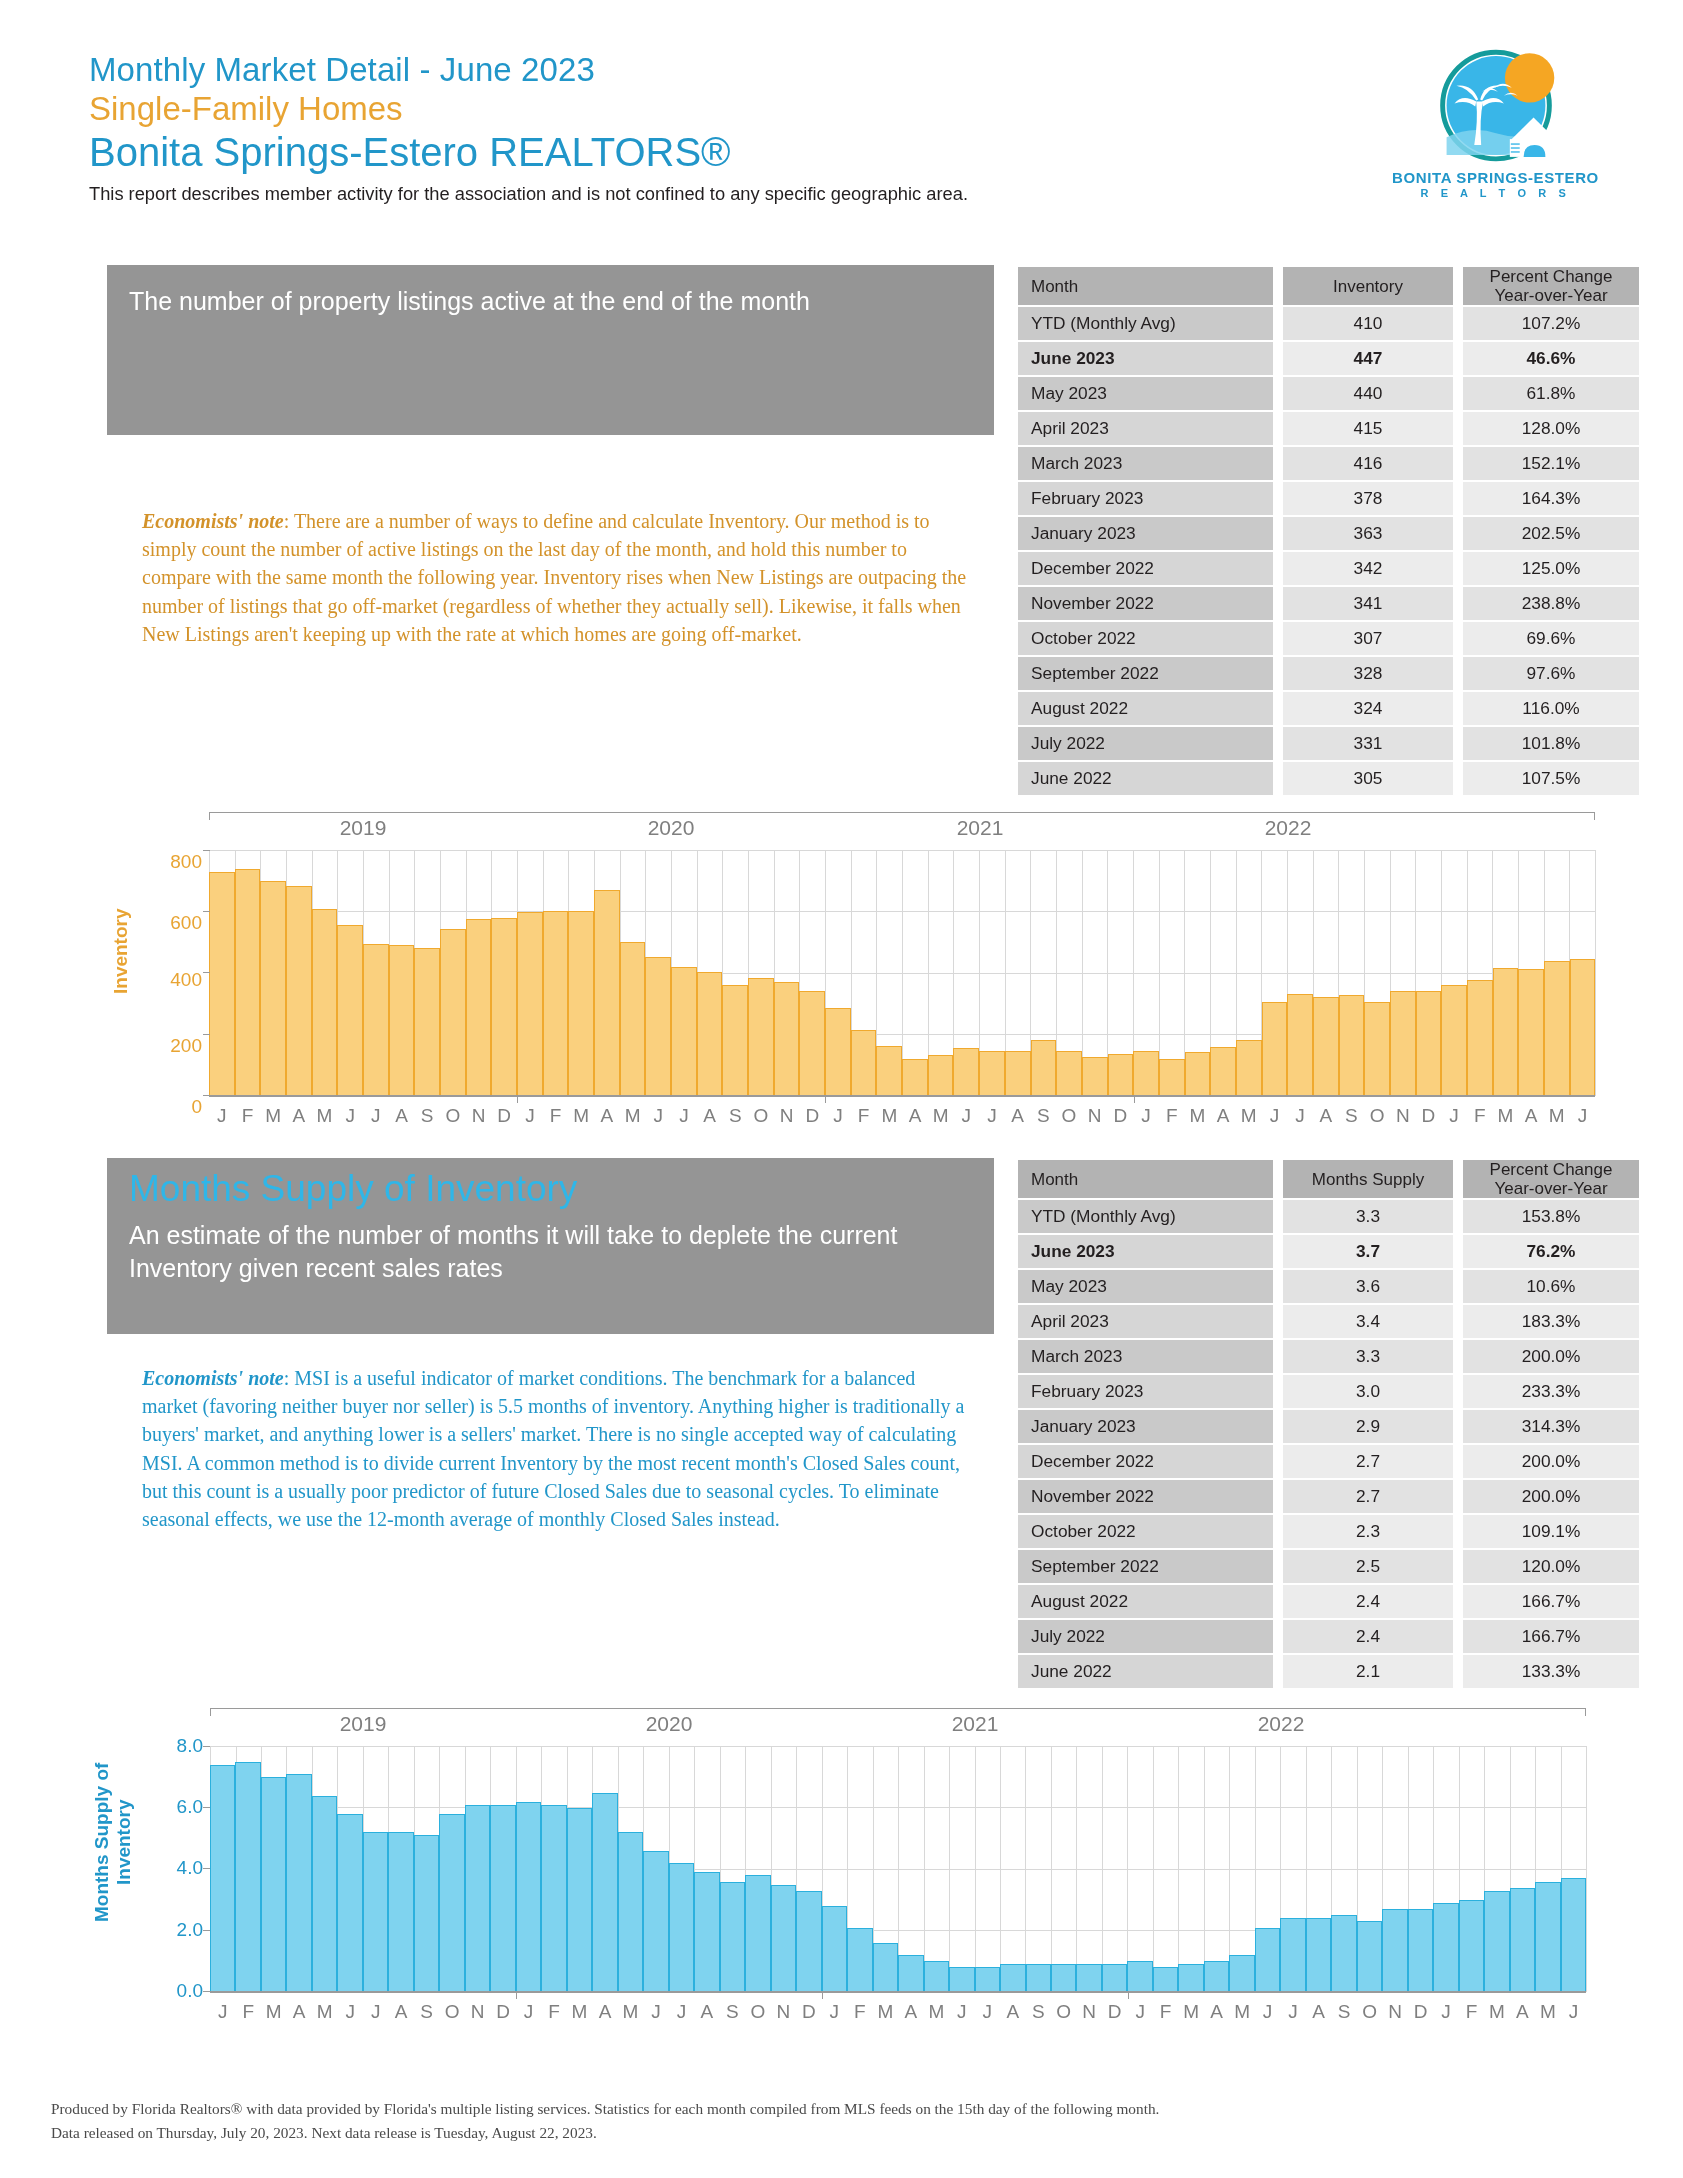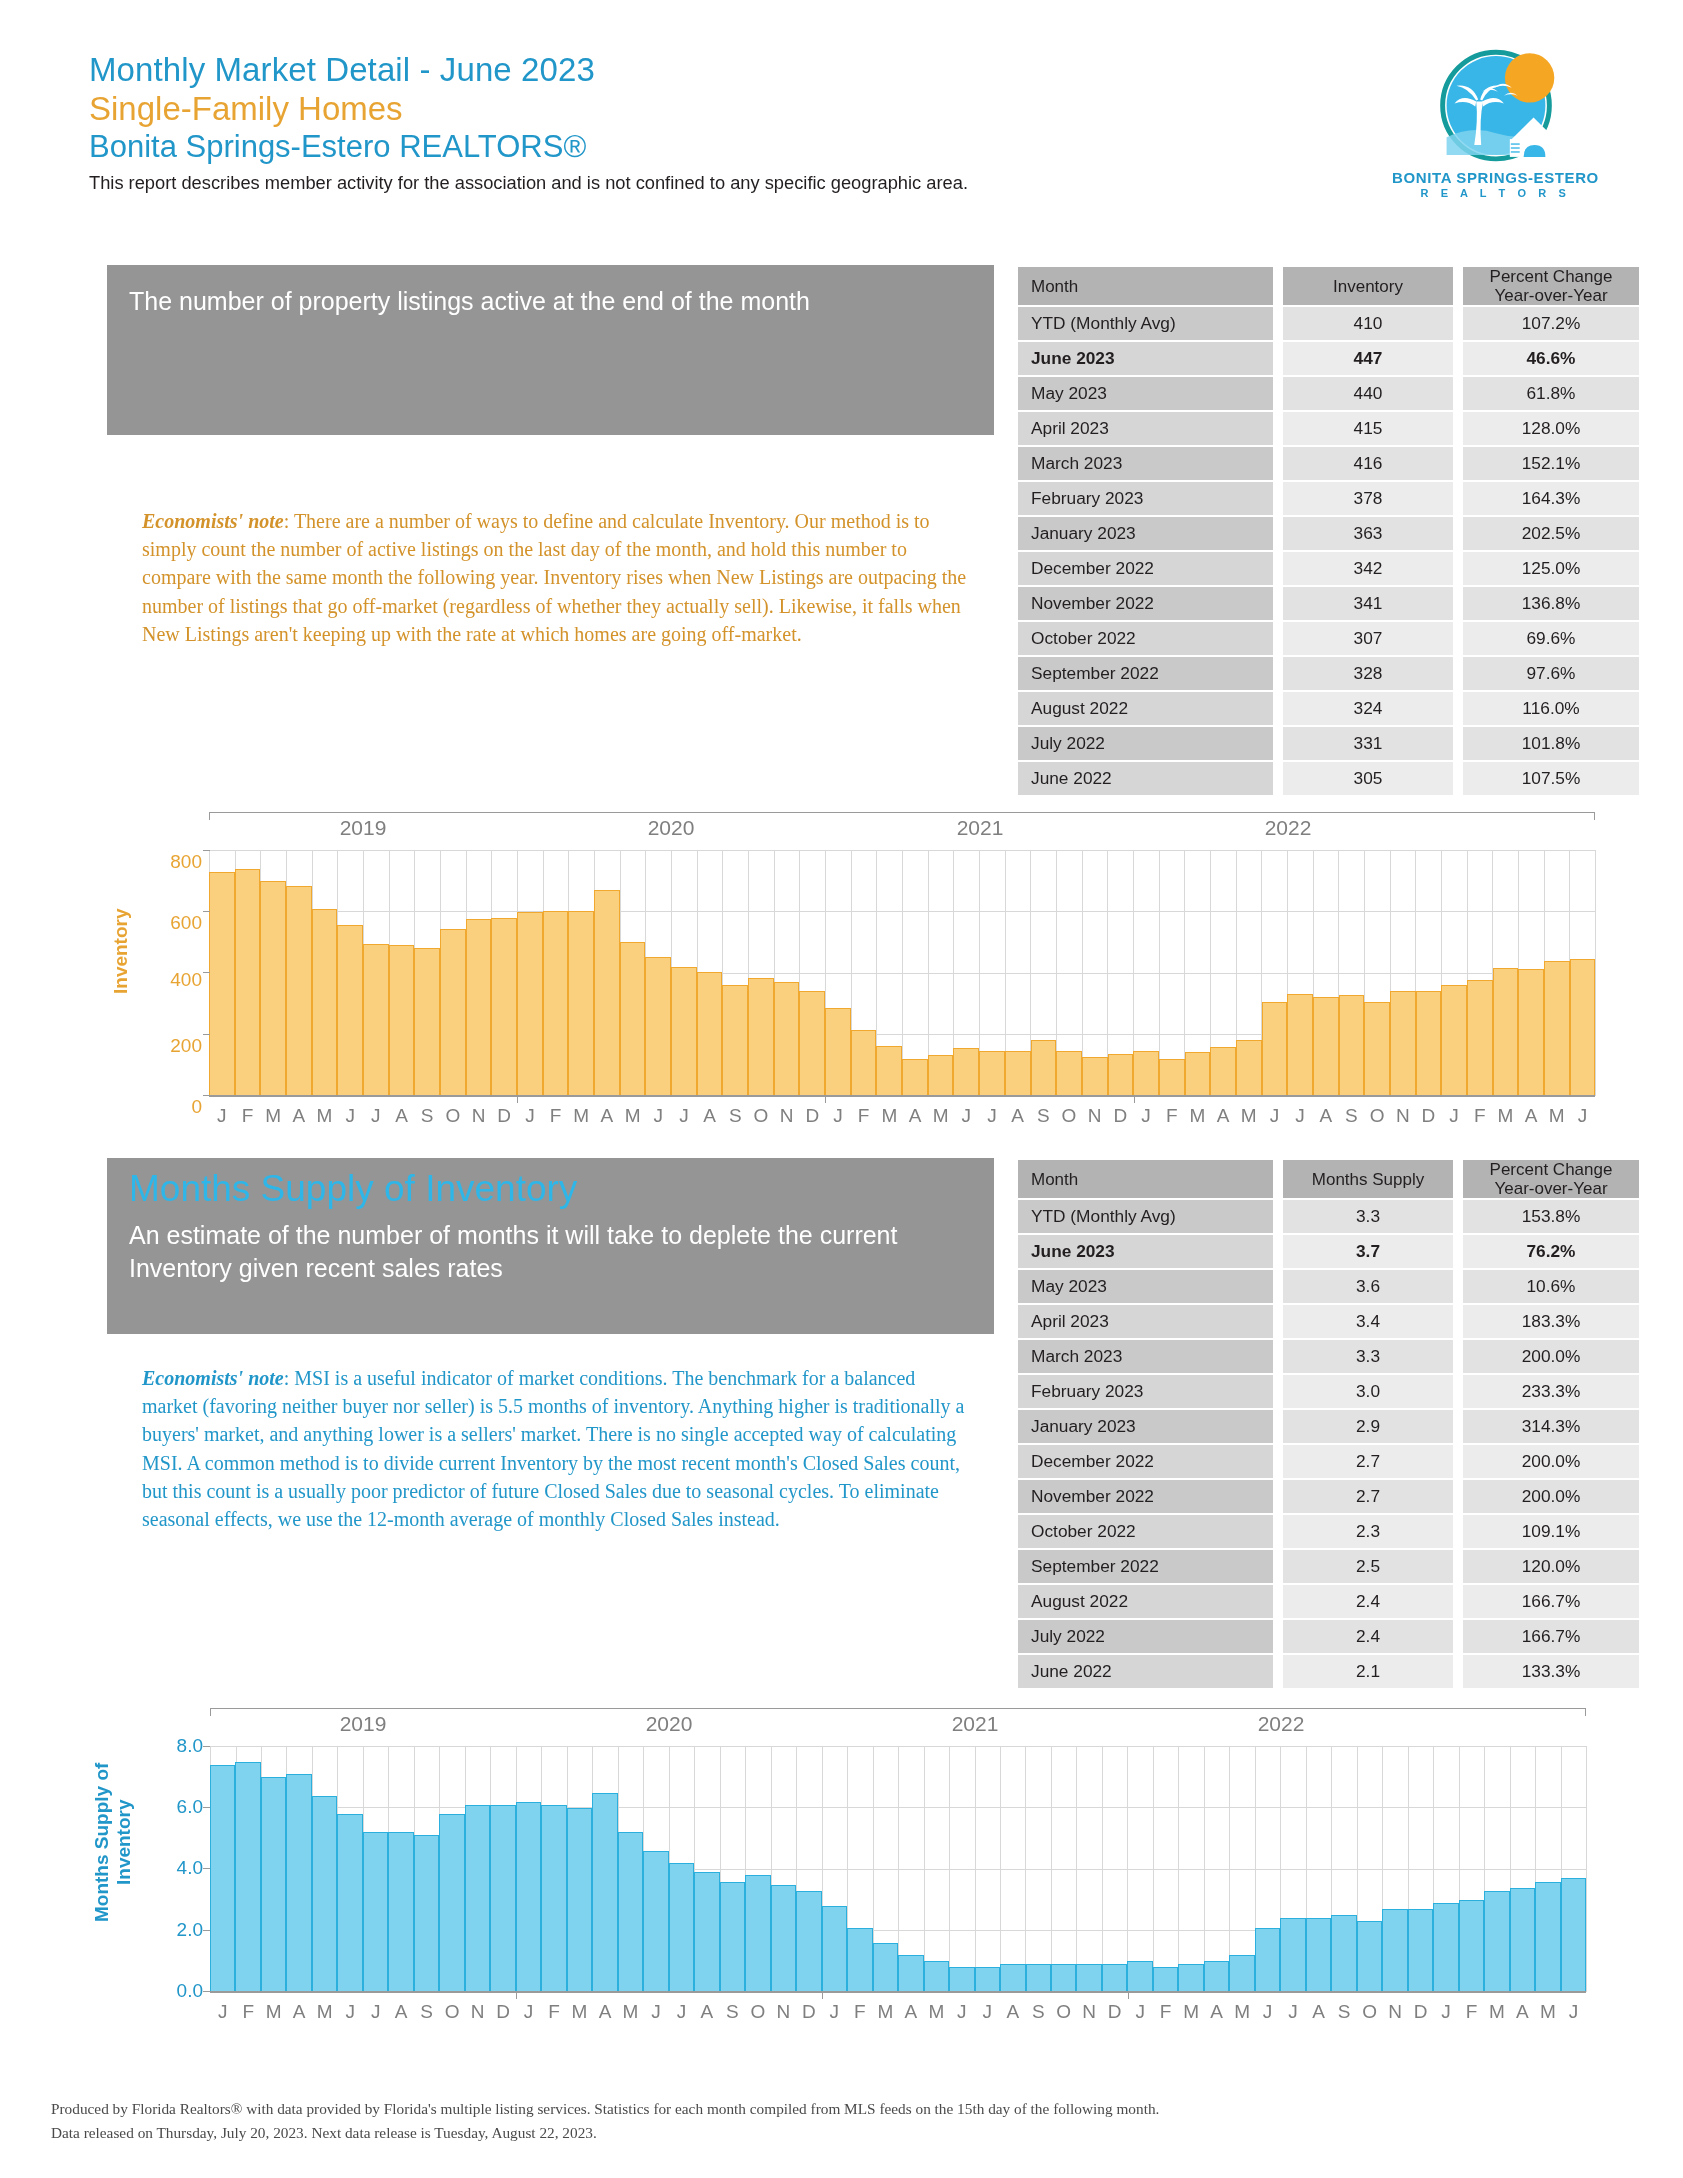--- a/index.html
+++ b/index.html
@@ -11,21 +11,21 @@
     color:#231f20;
     position:relative;
     overflow:hidden;
   }
   .page { position:relative; width:1683px; height:2178px; padding:0; }
 
   
   .header { position:absolute; left:89px; top:51px; width:1505px; }
   .h-title  { font-size:33px; color:#2196c9; line-height:1.18; letter-spacing:0.1px; font-weight:400; }
   .h-sub    { font-size:33px; color:#e8a433; line-height:1.18; font-weight:400; }
-  .h-assoc  { font-size:31px; color:#2196c9; line-height:1.18; font-weight:400; }
+  .h-assoc  { font-size:40px; color:#2196c9; line-height:1.18; font-weight:400; }
   .h-desc   { font-size:18.3px; color:#231f20; margin-top:7px; line-height:1.25; }
 
   
   .logo { position:absolute; right:71px; top:48px; width:233px; text-align:center; }
   .logo svg { display:block; margin:0 auto; }
   .logo-text { font-size:15px; font-weight:bold; color:#2196c9; letter-spacing:0.6px; margin-top:2px; }
   .logo-text2 { font-size:11px; font-weight:bold; color:#2196c9; letter-spacing:4.6px; margin-top:1px; }
 
   
   .banner {
@@ -212,21 +212,21 @@
           <td class="spacer-col"></td>
           <td class="c-val">342</td>
           <td class="spacer-col"></td>
           <td class="c-pct">125.0%</td>
         </tr>
         <tr>
           <td class="c-month">November 2022</td>
           <td class="spacer-col"></td>
           <td class="c-val">341</td>
           <td class="spacer-col"></td>
-          <td class="c-pct">136.8%</td>
+          <td class="c-pct">238.8%</td>
         </tr>
         <tr class="alt">
           <td class="c-month">October 2022</td>
           <td class="spacer-col"></td>
           <td class="c-val">307</td>
           <td class="spacer-col"></td>
           <td class="c-pct">69.6%</td>
         </tr>
         <tr>
           <td class="c-month">September 2022</td>

